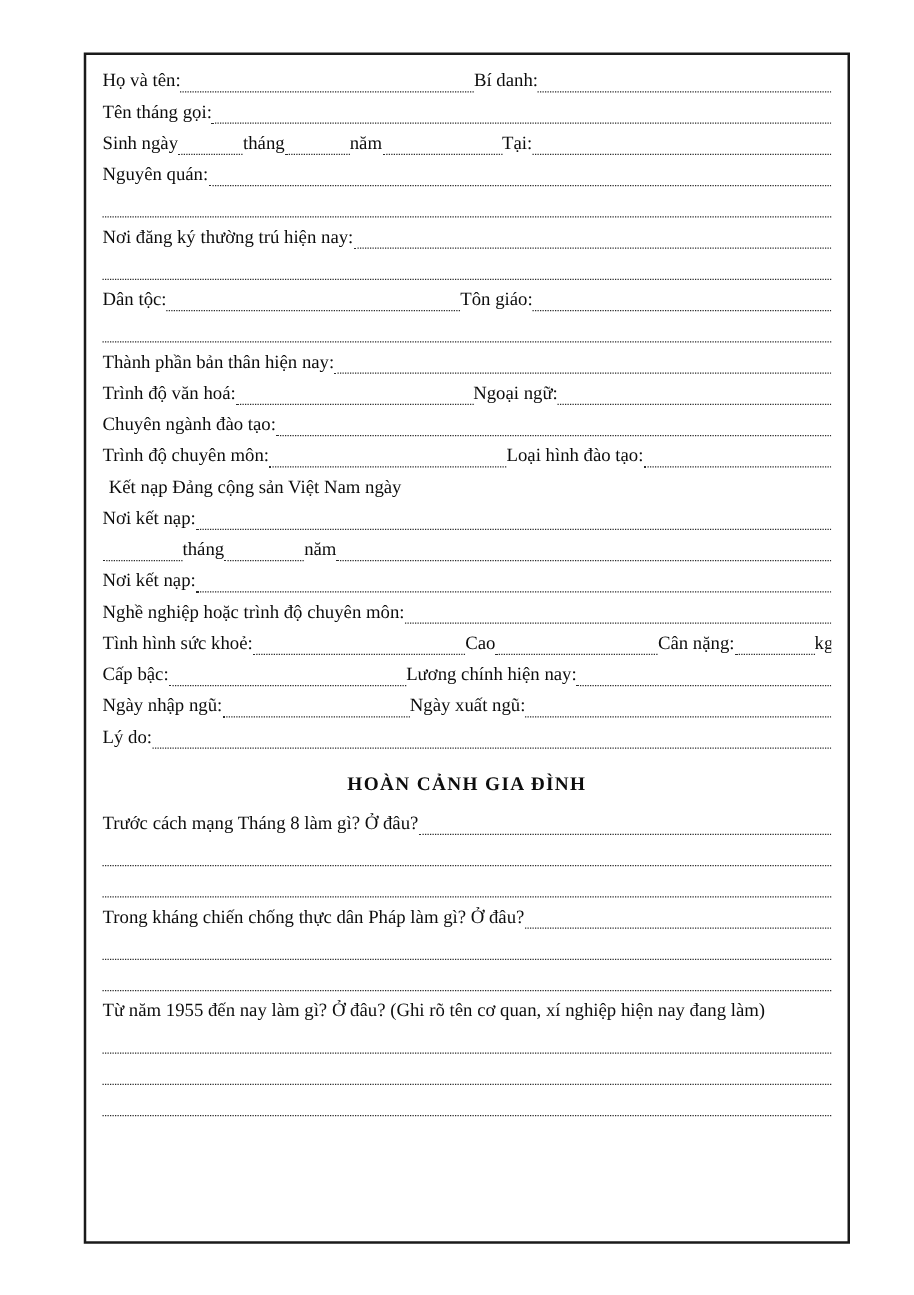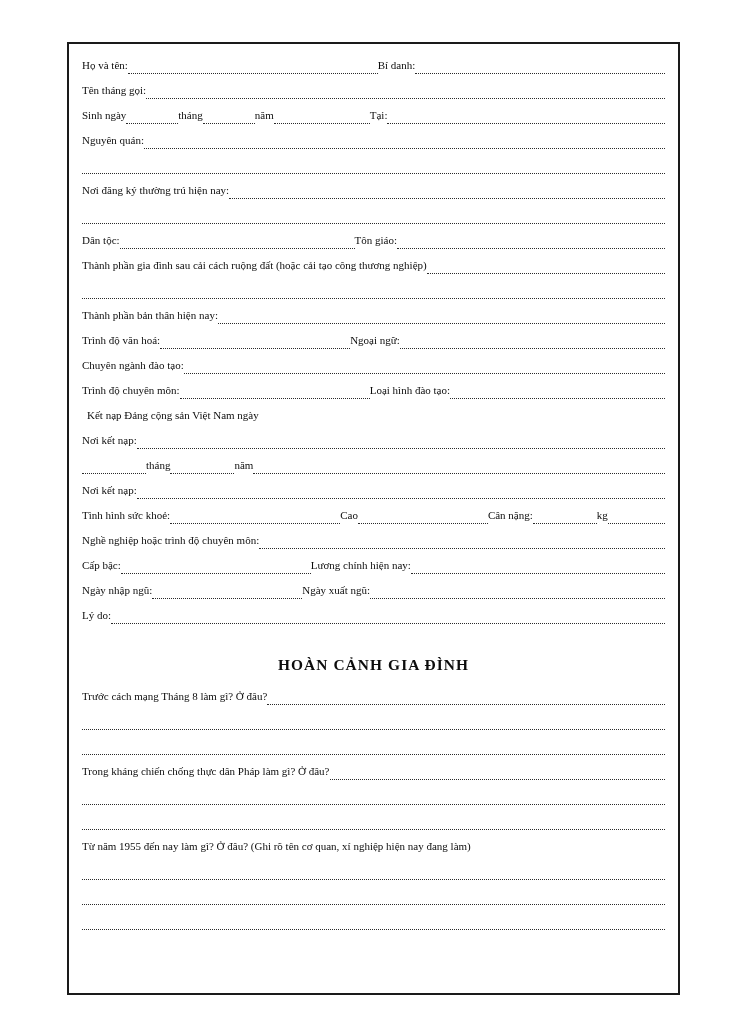--- a/index.html
+++ b/index.html
@@ -27,21 +27,21 @@
     box-sizing: border-box;
     border: 2px solid #1a1a1a;
     background: #ffffff;
     padding: 9px 13px 0 13px;
   }
 
   
   .line {
     height: 25px;
     line-height: 25px;
-    font-size: 11px;
+    font-size: 15px;
     white-space: nowrap;
     overflow: hidden;
     display: flex;
     align-items: baseline;
   }
   .line.indent { padding-left: 5px; flex-direction: column; }
 
   .lbl {
     flex: 0 0 auto;
     white-space: pre;
@@ -81,21 +81,21 @@
   }
 
   
   .section-title {
     text-align: center;
     font-weight: bold;
     font-size: 15.4px;
     letter-spacing: 1.1px;
     height: 25px;
     line-height: 25px;
-    margin-top: 24px;
+    margin-top: 12px;
     margin-bottom: 7px;
   }
 </style>
 </head>
 <body>
 
 <div id="form-frame">
 
   <div>
 
@@ -140,24 +140,20 @@
       <span class="rule"></span>
     </div>
 
     <div class="line">
       <span class="lbl">Dân tộc:</span>
       <span class="dots w235"></span>
       <span class="lbl">Tôn giáo:</span>
       <span class="dots"></span>
     </div>
 
-    <div class="line">
-      <span class="lbl">Thành phần gia đình sau cải cách ruộng đất (hoặc cải tạo công thương nghiệp)</span>
-      <span class="dots"></span>
-    </div>
 
     <div class="blank-line">
       <span class="rule"></span>
     </div>
 
     <div class="line">
       <span class="lbl">Thành phần bản thân hiện nay:</span>
       <span class="dots"></span>
     </div>
 
@@ -197,40 +193,40 @@
     <div class="line">
       <span class="dots w64"></span>
       <span class="lbl">tháng</span>
       <span class="dots w64"></span>
       <span class="lbl">năm</span>
       <span class="dots"></span>
     </div>
 
     <div class="line">
       <span class="lbl">Nơi kết nạp:</span>
+      <span class="dots"></span>
+    </div>
+
+    <div class="line">
+      <span class="lbl">Nghề nghiệp hoặc trình độ chuyên môn:</span>
       <span class="dots"></span>
     </div>
 
     <div class="line">
       <span class="lbl">Tình hình sức khoẻ:</span>
       <span class="dots w170"></span>
       <span class="lbl">Cao</span>
       <span class="dots w130"></span>
       <span class="lbl">Cân nặng:</span>
       <span class="dots w64"></span>
       <span class="lbl">kg</span>
       <span class="dots"></span>
     </div>
 
     <div class="line">
-      <span class="lbl">Nghề nghiệp hoặc trình độ chuyên môn:</span>
-      <span class="dots"></span>
-    </div>
-
-    <div class="line">
       <span class="lbl">Cấp bậc:</span>
       <span class="dots w190"></span>
       <span class="lbl">Lương chính hiện nay:</span>
       <span class="dots"></span>
     </div>
 
     <div class="line">
       <span class="lbl">Ngày nhập ngũ:</span>
       <span class="dots w150"></span>
       <span class="lbl">Ngày xuất ngũ:</span>

